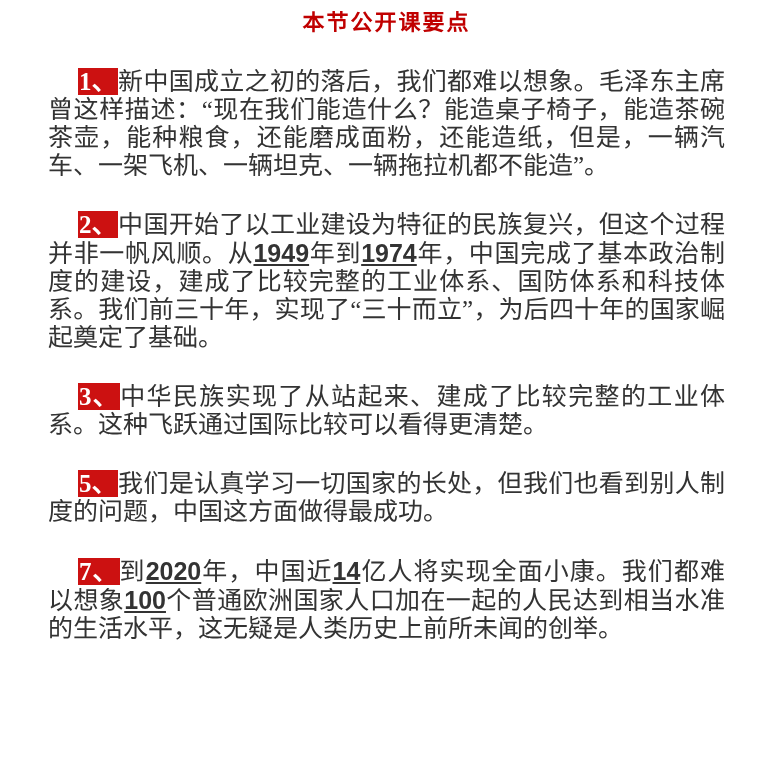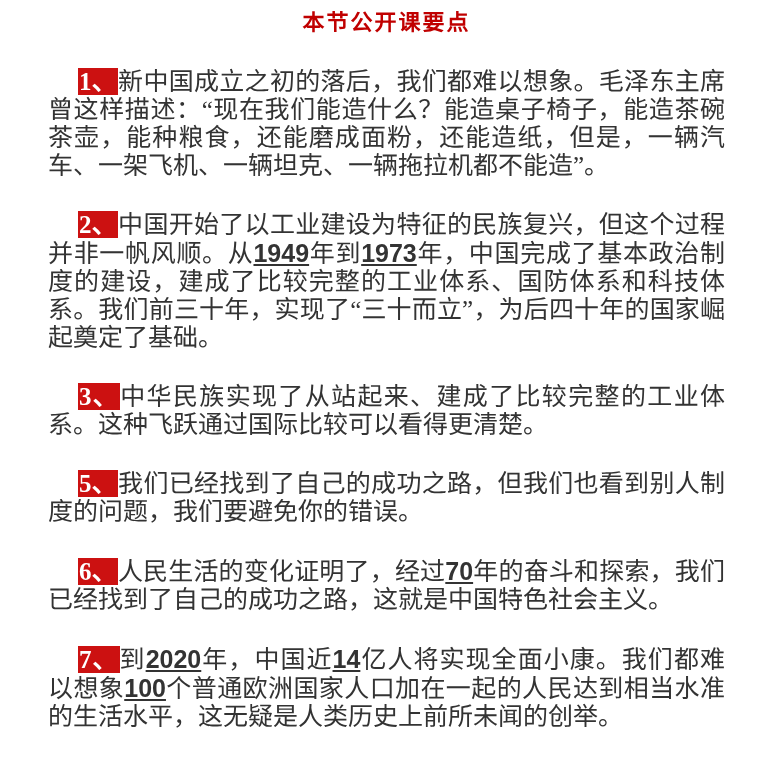--- a/index.html
+++ b/index.html
@@ -51,19 +51,18 @@
     text-decoration:underline;
   }
 </style>
 </head>
 <body>
 
 <div class="page">
   <h1 class="doc-title">本节公开课要点</h1>
   <div id="points-list">
       <p class="point"><span class="badge">1、</span><span class="">新中国成立之初的落后，我们都难以想象。毛泽东主席曾这样描述：“现在我们能造什么？能造桌子椅子，能造茶碗茶壶，能种粮食，还能磨成面粉，还能造纸，但是，一辆汽车、一架飞机、一辆坦克、一辆拖拉机都不能造”。</span></p>
-      <p class="point"><span class="badge">2、</span><span class="">中国开始了以工业建设为特征的民族复兴，但这个过程并非一帆风顺。从</span><span class="num">1949</span><span class="">年到</span><span class="num">1973</span><span class="">年，中国完成了基本政治制度的建设，建成了比较完整的工业体系、国防体系和科技体系。我们前三十年，实现了“三十而立”，为后四十年的国家崛起奠定了基础。</span></p>
+      <p class="point"><span class="badge">2、</span><span class="">中国开始了以工业建设为特征的民族复兴，但这个过程并非一帆风顺。从</span><span class="num">1949</span><span class="">年到</span><span class="num">1974</span><span class="">年，中国完成了基本政治制度的建设，建成了比较完整的工业体系、国防体系和科技体系。我们前三十年，实现了“三十而立”，为后四十年的国家崛起奠定了基础。</span></p>
       <p class="point"><span class="badge">3、</span><span class="">中华民族实现了从站起来、建成了比较完整的工业体系。这种飞跃通过国际比较可以看得更清楚。</span></p>
-      <p class="point"><span class="badge">5、</span><span class="">我们已经找到了自己的成功之路，但我们也看到别人制度的问题，我们要避免你的错误。</span></p>
-      <p class="point"><span class="badge">6、</span><span class="">人民生活的变化证明了，经过</span><span class="num">70</span><span class="">年的奋斗和探索，我们已经找到了自己的成功之路，这就是中国特色社会主义。</span></p>
+      <p class="point"><span class="badge">5、</span><span class="">我们是认真学习一切国家的长处，但我们也看到别人制度的问题，中国这方面做得最成功。</span></p>
       <p class="point"><span class="badge">7、</span><span class="">到</span><span class="num">2020</span><span class="">年，中国近</span><span class="num">14</span><span class="">亿人将实现全面小康。我们都难以想象</span><span class="num">100</span><span class="">个普通欧洲国家人口加在一起的人民达到相当水准的生活水平，这无疑是人类历史上前所未闻的创举。</span></p>
     </div>
 </div>
 
 </body></html>

